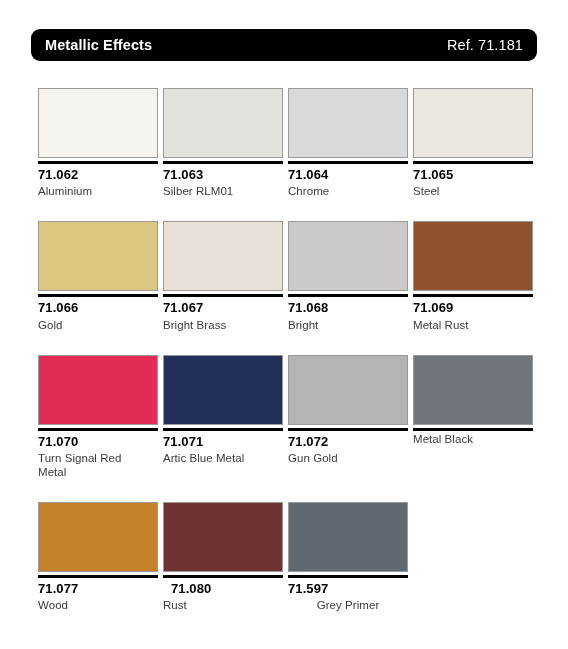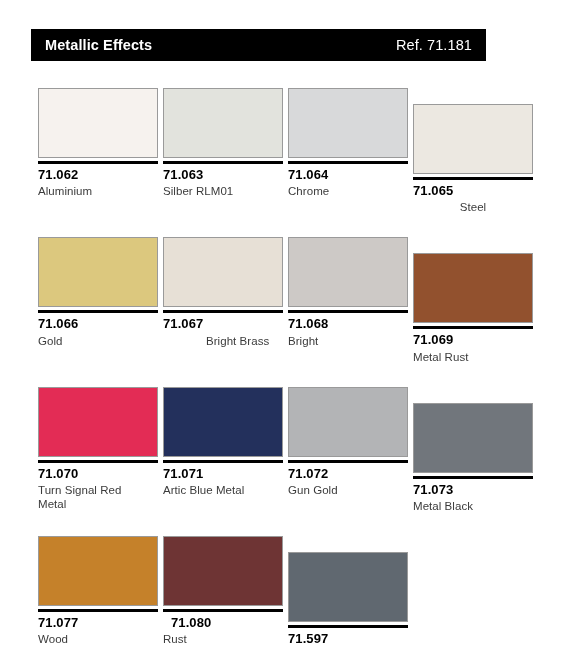--- a/index.html
+++ b/index.html
@@ -21,28 +21,29 @@
     height: 649px;
     box-sizing: border-box;
     background: #ffffff;
   }
 
   
   .header-bar {
     position: absolute;
     left: 31px;
     top: 29px;
-    width: 455px;
+    width: 506px;
     height: 32px;
     background: #000000;
     display: flex;
     align-items: center;
     justify-content: space-between;
     padding: 0 14px 0 14px;
     box-sizing: border-box;
+    border-radius: 9px;
   }
   .header-title {
     color: #ffffff;
     font-size: 14.5px;
     font-weight: bold;
     letter-spacing: 0.1px;
     line-height: 1;
   }
   .header-ref {
     color: #ffffff;
@@ -65,21 +66,21 @@
     width: 100%;
     margin-bottom: 23px;
   }
   .swatch-row:last-child { margin-bottom: 0; }
 
   .swatch-cell {
     width: 120px;
     margin-right: 5px;
     box-sizing: border-box;
   }
-  .swatch-cell:last-child { margin-right: 0; margin-top: 16px; }
+  .swatch-cell:last-child { margin-right: 0; }
 
   .swatch-chip {
     width: 120px;
     height: 70px;
     box-sizing: border-box;
     border: 1px solid #9a9a9a;
   }
 
   .swatch-rule {
     width: 120px;
@@ -135,36 +136,36 @@
       <div class="swatch-cell">
         <div class="swatch-chip" style="background-color: rgb(216, 217, 218); border-color: rgb(154, 154, 154);"></div>
         <div class="swatch-rule" style="background-color: rgb(0, 0, 0);"></div>
         <div class="swatch-code" style="color: rgb(0, 0, 0);">71.064</div>
         <div class="swatch-name" style="color: rgb(59, 59, 59);">Chrome</div>
       </div>
       <div class="swatch-cell">
         <div class="swatch-chip" style="background-color: rgb(236, 232, 225); border-color: rgb(154, 154, 154);"></div>
         <div class="swatch-rule" style="background-color: rgb(0, 0, 0);"></div>
         <div class="swatch-code" style="color: rgb(0, 0, 0);">71.065</div>
-        <div class="swatch-name" style="color: rgb(59, 59, 59); text-align: center;">Steel</div>
+        <div class="swatch-name" style="color: rgb(59, 59, 59);">Steel</div>
       </div>
     </div>
 
     <div class="swatch-row">
       <div class="swatch-cell">
         <div class="swatch-chip" style="background-color: rgb(220, 200, 126); border-color: rgb(154, 154, 154);"></div>
         <div class="swatch-rule" style="background-color: rgb(0, 0, 0);"></div>
         <div class="swatch-code" style="color: rgb(0, 0, 0);">71.066</div>
         <div class="swatch-name" style="color: rgb(59, 59, 59);">Gold</div>
       </div>
       <div class="swatch-cell">
         <div class="swatch-chip" style="background-color: rgb(231, 224, 214); border-color: rgb(154, 154, 154);"></div>
         <div class="swatch-rule" style="background-color: rgb(0, 0, 0);"></div>
         <div class="swatch-code" style="color: rgb(0, 0, 0);">71.067</div>
-        <div class="swatch-name" style="color: rgb(59, 59, 59); margin-left: 43px;">Bright Brass</div>
+        <div class="swatch-name" style="color: rgb(59, 59, 59);">Bright Brass</div>
       </div>
       <div class="swatch-cell">
         <div class="swatch-chip" style="background-color: rgb(205, 201, 198); border-color: rgb(154, 154, 154);"></div>
         <div class="swatch-rule" style="background-color: rgb(0, 0, 0);"></div>
         <div class="swatch-code" style="color: rgb(0, 0, 0);">71.068</div>
         <div class="swatch-name" style="color: rgb(59, 59, 59);">Bright</div>
       </div>
       <div class="swatch-cell">
         <div class="swatch-chip" style="background-color: rgb(146, 81, 46); border-color: rgb(154, 154, 154);"></div>
         <div class="swatch-rule" style="background-color: rgb(0, 0, 0);"></div>
@@ -189,21 +190,20 @@
       </div>
       <div class="swatch-cell">
         <div class="swatch-chip" style="background-color: rgb(179, 180, 182); border-color: rgb(154, 154, 154);"></div>
         <div class="swatch-rule" style="background-color: rgb(0, 0, 0);"></div>
         <div class="swatch-code" style="color: rgb(0, 0, 0);">71.072</div>
         <div class="swatch-name" style="color: rgb(59, 59, 59);">Gun Gold</div>
       </div>
       <div class="swatch-cell">
         <div class="swatch-chip" style="background-color: rgb(113, 118, 124); border-color: rgb(154, 154, 154);"></div>
         <div class="swatch-rule" style="background-color: rgb(0, 0, 0);"></div>
-        <div class="swatch-code" style="color: rgb(0, 0, 0);">71.073</div>
         <div class="swatch-name" style="color: rgb(59, 59, 59);">Metal Black</div>
       </div>
     </div>
 
     <div class="swatch-row">
       <div class="swatch-cell">
         <div class="swatch-chip" style="background-color: rgb(197, 129, 42); border-color: rgb(154, 154, 154);"></div>
         <div class="swatch-rule" style="background-color: rgb(0, 0, 0);"></div>
         <div class="swatch-code" style="color: rgb(0, 0, 0);">71.077</div>
         <div class="swatch-name" style="color: rgb(59, 59, 59);">Wood</div>

